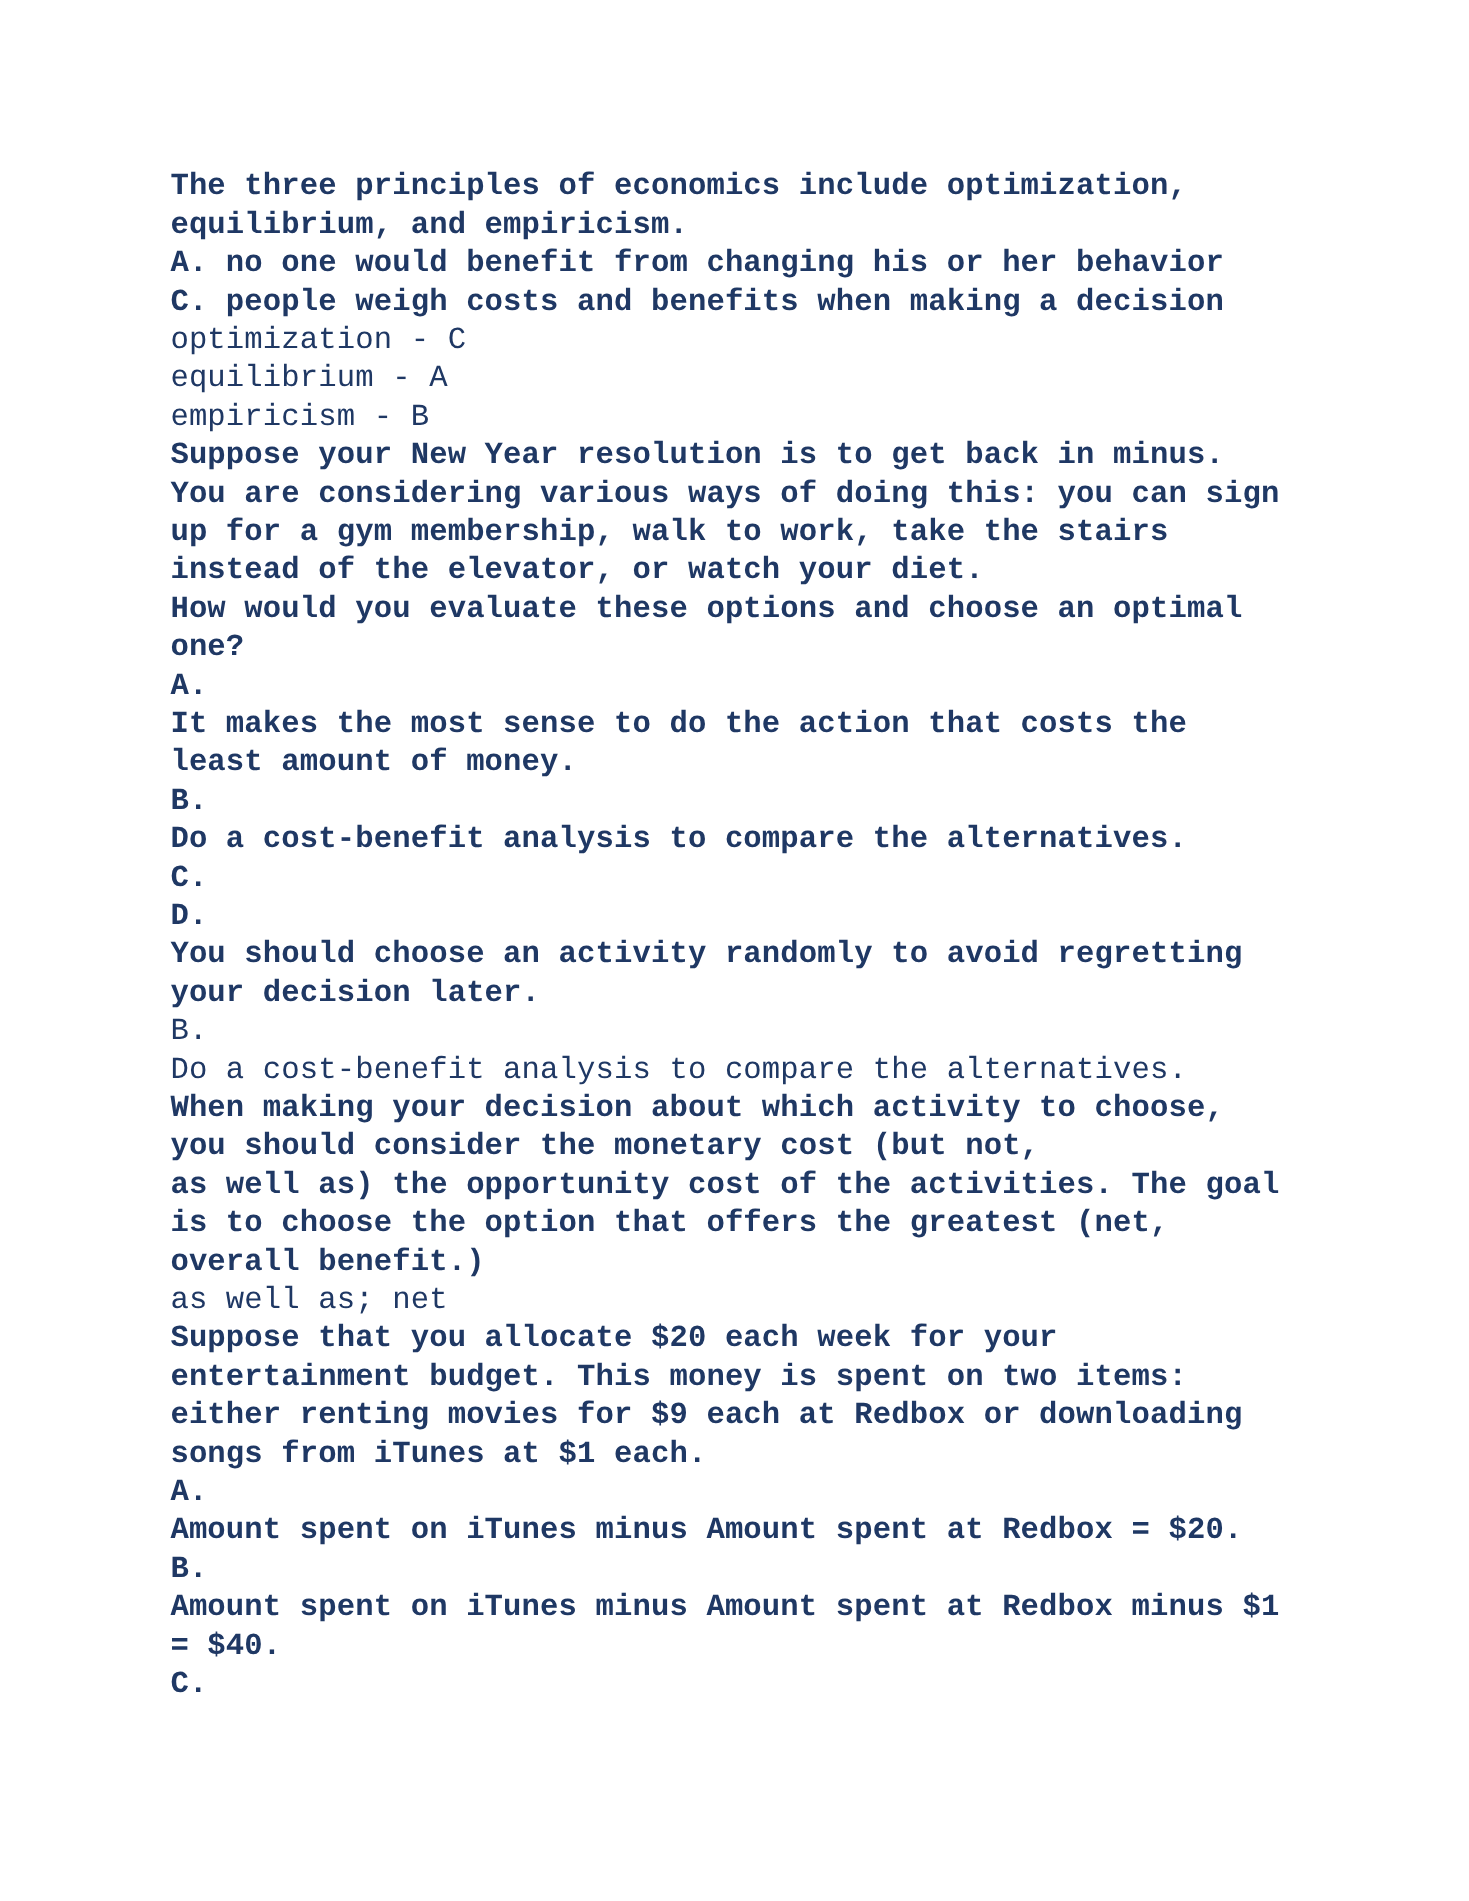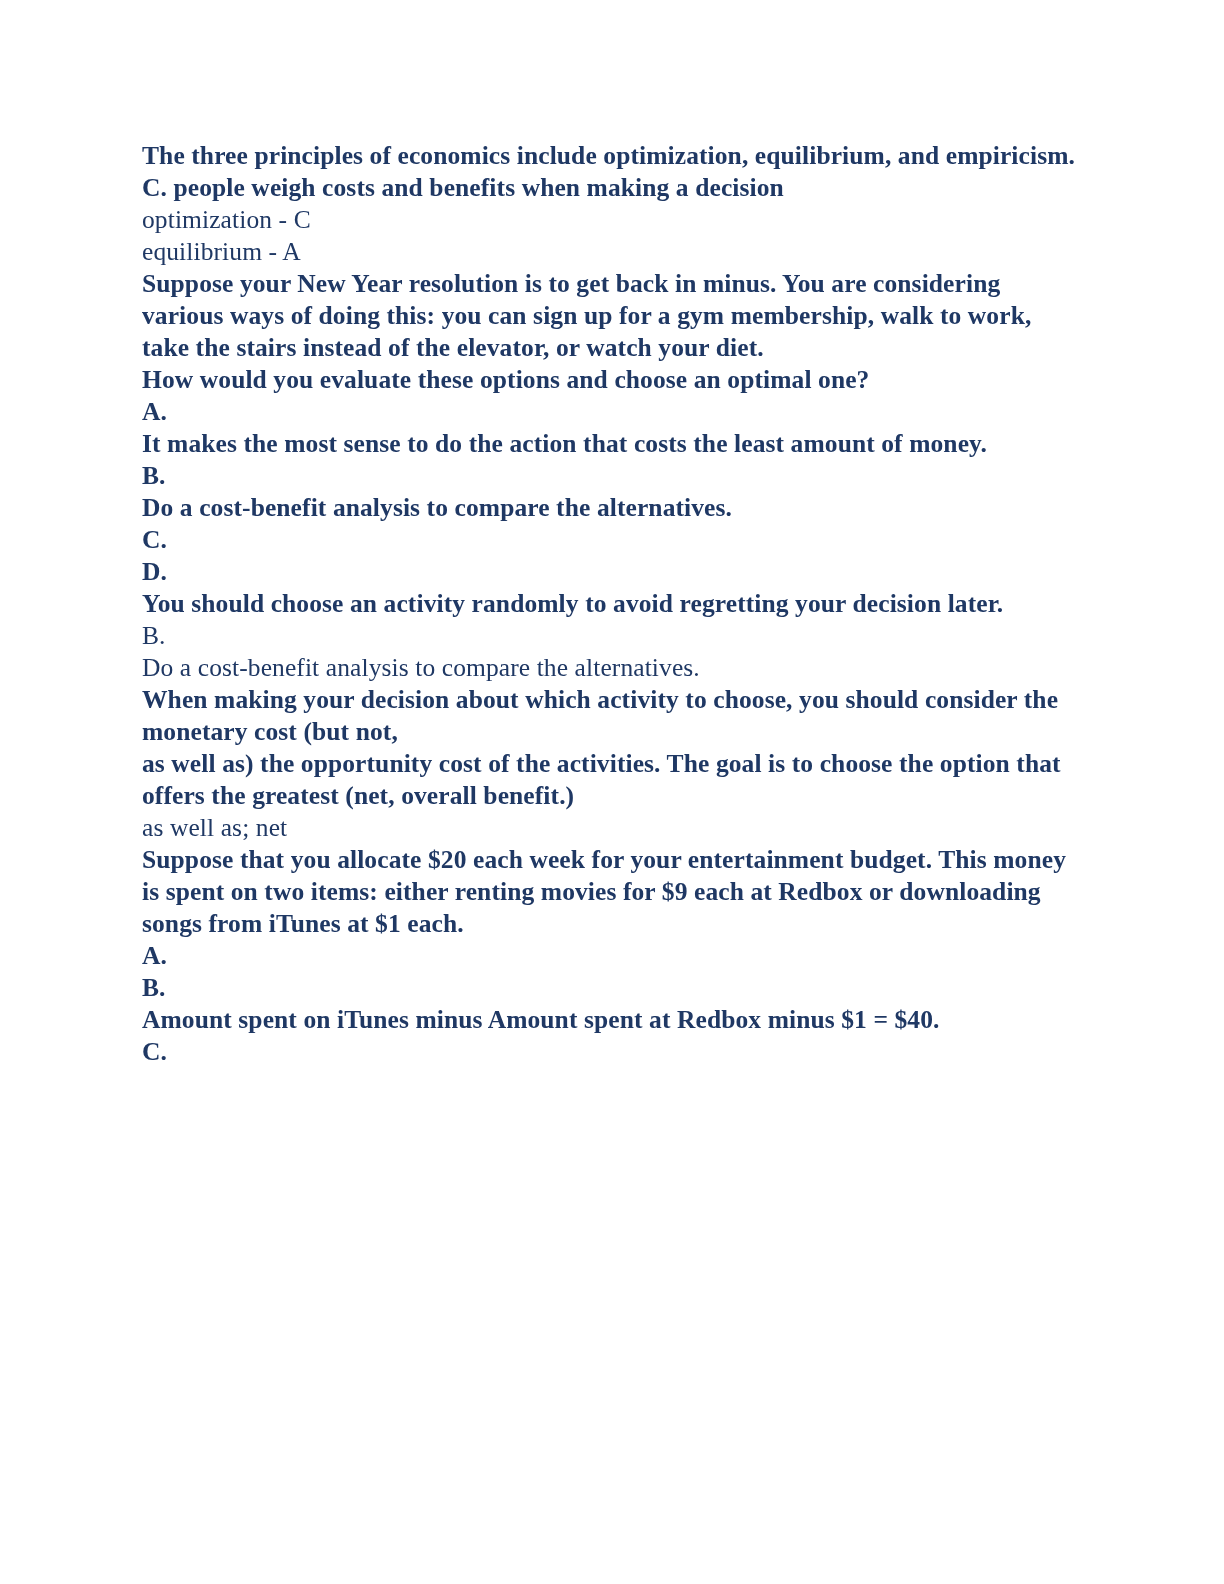--- a/index.html
+++ b/index.html
@@ -16,20 +16,21 @@
   .page {
     position: relative;
     width: 1224px;
     height: 1584px;
     background: #ffffff;
     box-sizing: border-box;
     padding: 140px 150px 60px 142px;
   }
   .doc-body {
     width: 935px;
+    font-family: Liberation Mono, monospace;
   }
   .line {
     font-size: 25.5px;
     line-height: 32px;
     letter-spacing: 0.1px;
     color: #1F3864;
     white-space: pre-wrap;
   }
   .bold {
     font-weight: bold;
@@ -38,40 +39,43 @@
     font-weight: normal;
   }
 </style>
 </head>
 <body>
 
 <div class="page">
   <div class="doc-body">
 
     <div class="line bold">The three principles of economics include optimization, equilibrium, and empiricism.</div>
+    <div class="line bold">A. no one would benefit from changing his or her behavior</div>
     <div class="line bold">C. people weigh costs and benefits when making a decision</div>
     <div class="line plain">optimization - C</div>
     <div class="line plain">equilibrium - A</div>
+    <div class="line plain">empiricism - B</div>
 
     <div class="line bold">Suppose your New Year resolution is to get back in minus. You are considering various ways of doing this: you can sign up for a gym membership, walk to work, take the stairs instead of the elevator, or watch your diet.</div>
     <div class="line bold">How would you evaluate these options and choose an optimal one?</div>
     <div class="line bold">A.</div>
     <div class="line bold">It makes the most sense to do the action that costs the least amount of money.</div>
     <div class="line bold">B.</div>
     <div class="line bold">Do a cost-benefit analysis to compare the alternatives.</div>
     <div class="line bold">C.</div>
     <div class="line bold">D.</div>
     <div class="line bold">You should choose an activity randomly to avoid regretting your decision later.</div>
     <div class="line plain">B.</div>
     <div class="line plain">Do a cost-benefit analysis to compare the alternatives.</div>
 
     <div class="line bold">When making your decision about which activity to choose, you should consider the monetary cost (but not,</div>
     <div class="line bold">as well as) the opportunity cost of the activities. The goal is to choose the option that offers the greatest (net, overall benefit.)</div>
     <div class="line plain">as well as; net</div>
 
     <div class="line bold">Suppose that you allocate $20 each week for your entertainment budget. This money is spent on two items: either renting movies for $9 each at Redbox or downloading songs from iTunes at $1 each.</div>
     <div class="line bold">A.</div>
+    <div class="line bold">Amount spent on iTunes minus Amount spent at Redbox = $20.</div>
     <div class="line bold">B.</div>
     <div class="line bold">Amount spent on iTunes minus Amount spent at Redbox minus $1 = $40.</div>
     <div class="line bold">C.</div>
 
   </div>
 </div>
 
 </body></html>

